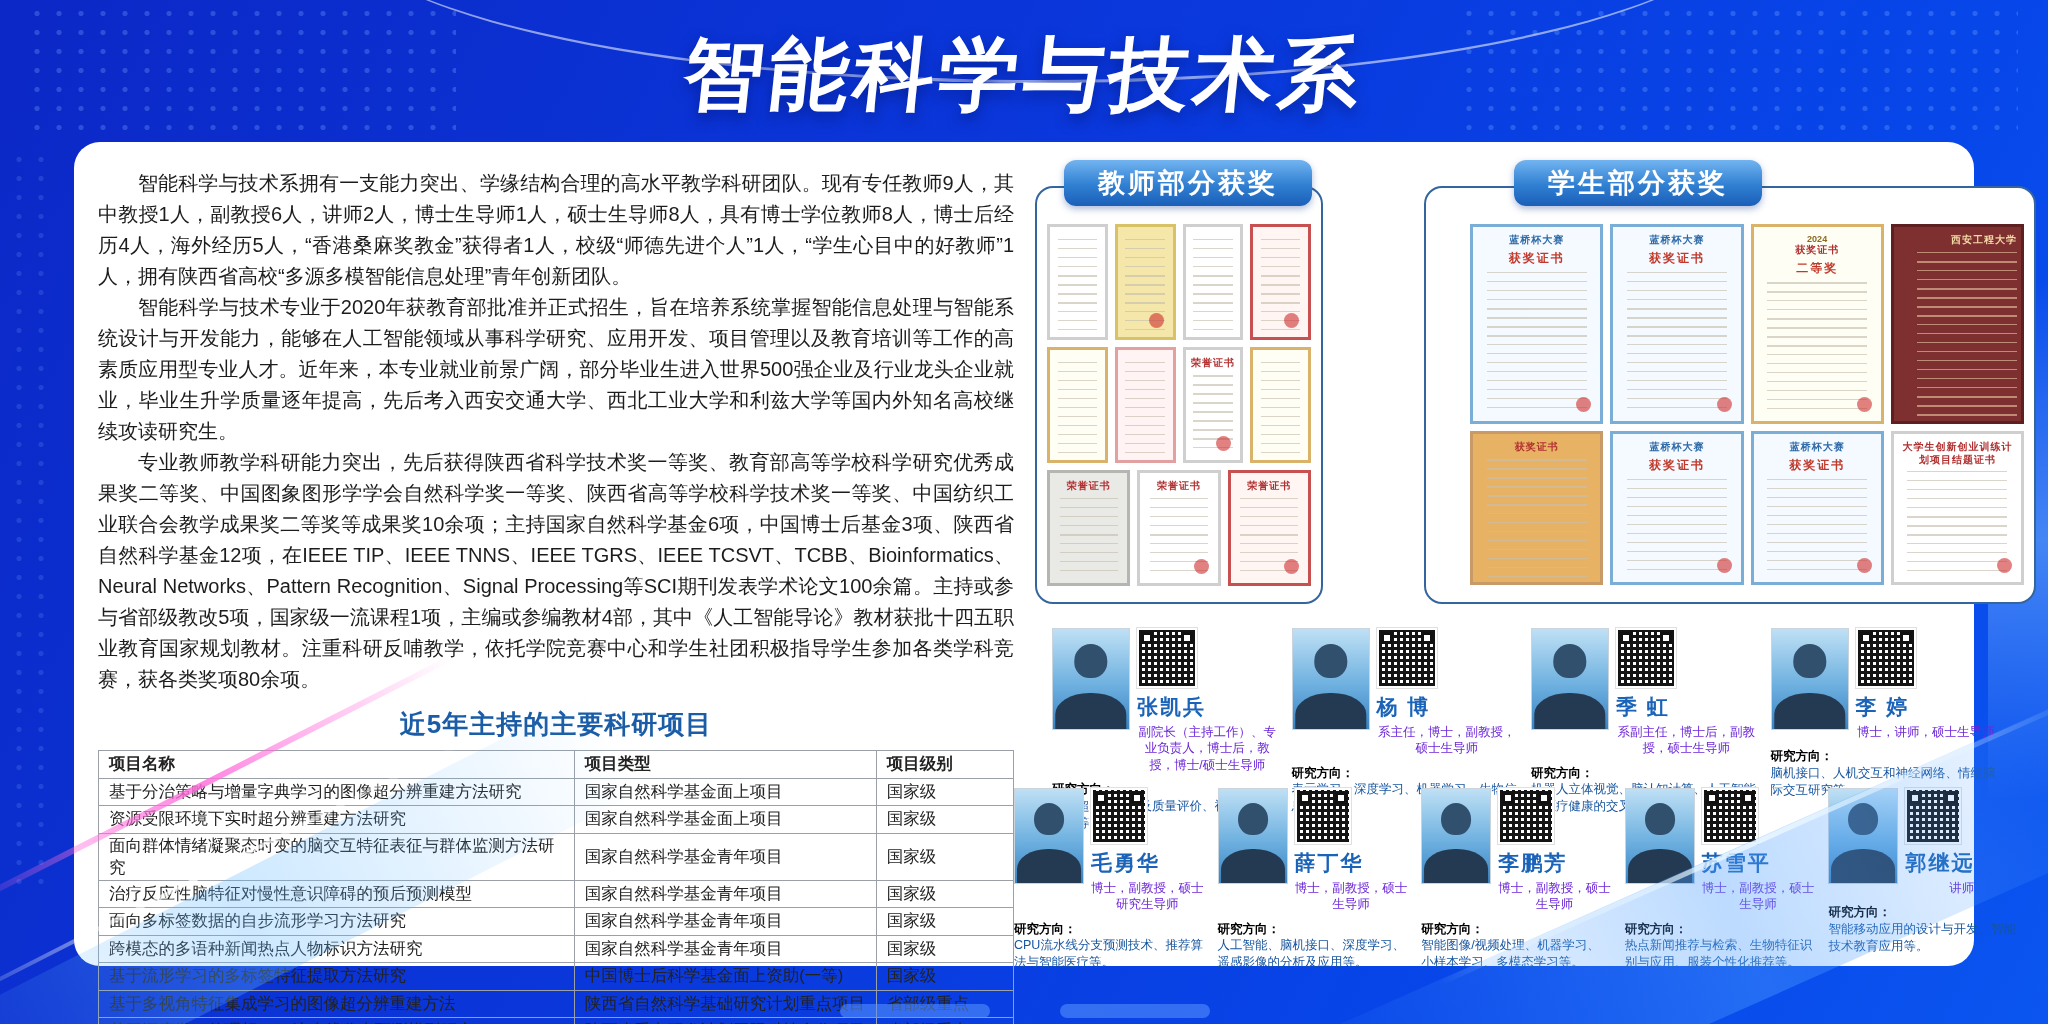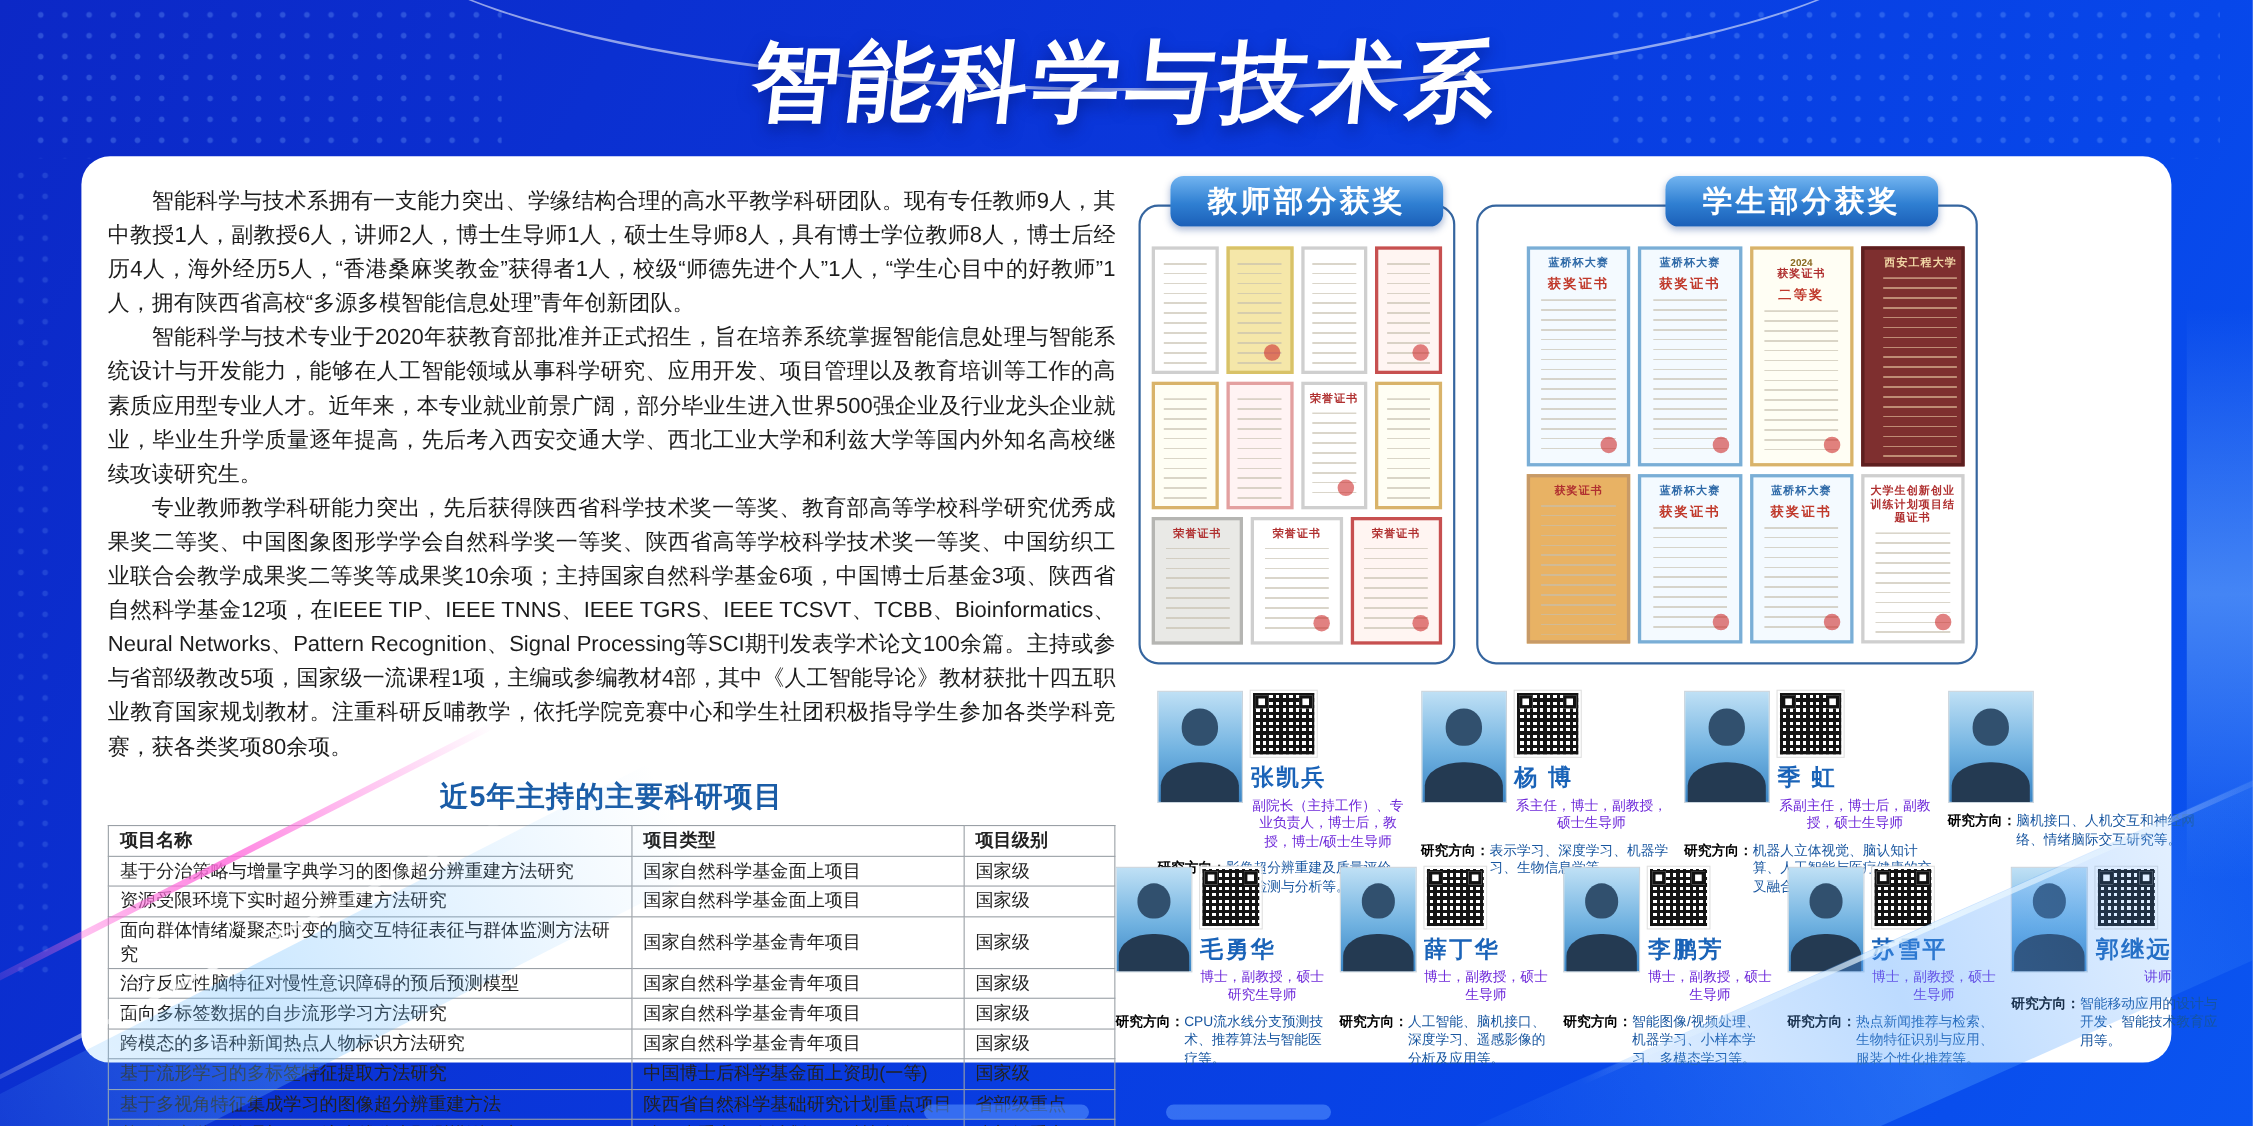--- a/index.html
+++ b/index.html
@@ -37,21 +37,21 @@
   table.projects th,table.projects td{border:1px solid #9aa0a6;font-size:16.5px;padding:1px 10px;height:24.5px;color:#222;text-align:left;}
   table.projects th{font-weight:bold;}
   
   .pill{position:absolute;top:18px;height:46px;line-height:46px;padding:0 34px;border-radius:12px;
     background:linear-gradient(180deg,#72b4f0 0%,#2f7fd2 55%,#1b5fb8 100%);
     color:#fff;font-size:27px;font-weight:bold;letter-spacing:3px;z-index:4;box-shadow:0 3px 7px rgba(20,60,140,.35);}
   .pill-teacher{left:990px;}
   .pill-student{left:1440px;}
   .award-panel{position:absolute;top:44px;height:418px;border:2px solid #35659f;border-radius:18px;background:#fff;z-index:3;box-sizing:border-box;padding:36px 10px 8px;}
   .teacher-panel{left:961px;width:288px;}
-  .student-panel{left:1268px;width:456px;padding-left:44px;}
+  .student-panel{left:1350px;width:612px;padding-left:44px;}
   .cert-row{display:flex;gap:7px;margin-bottom:7px;}
   .cert{position:relative;flex:1;background:#fffdf8;border:3px solid #d9b36a;box-sizing:border-box;
     display:flex;flex-direction:column;align-items:center;padding:7px 4px 5px;overflow:hidden;}
   .teacher-panel .cert{height:116px;}
   .student-panel .row1 .cert{height:200px;}
   .student-panel .row2 .cert{height:154px;}
   .ctitle{font-size:10px;font-weight:bold;color:#b03030;letter-spacing:1px;text-align:center;line-height:1.25;}
   .csub{font-size:12px;font-weight:bold;color:#c0392b;letter-spacing:2px;margin-top:3px;}
   .cyear{font-size:9px;color:#8a6a20;font-weight:bold;}
   .clines{width:84%;flex:1;margin-top:5px;background:repeating-linear-gradient(180deg,#c6bfae 0 1.5px,transparent 1.5px 9px);opacity:.65;}
@@ -85,21 +85,21 @@
   .qr{position:relative;width:56px;height:56px;border:2px solid #fff;outline:1px solid #e0e0e0;
     background:
       repeating-linear-gradient(0deg,#141414 0 3px,transparent 3px 6px),
       repeating-linear-gradient(90deg,#141414 0 3px,#ffffff 3px 6px);}
   .faculty-row2 .qr{width:52px;height:52px;}
   .qr::before,.qr::after{content:"";position:absolute;top:2px;width:6px;height:6px;background:#fff;border:3px solid #111;}
   .qr::before{left:2px;}
   .qr::after{right:2px;}
   .fname{font-size:21px;font-weight:bold;color:#1a63b8;margin:5px 0 3px;letter-spacing:2px;white-space:nowrap;}
   .ftitles{font-size:12.5px;color:#6d28d9;line-height:1.3;text-align:center;}
-  .fdir{display:flex;margin-top:8px;font-size:12.5px;line-height:1.35;}
+  .fdir{display:flex;margin-top:8px;font-size:12.5px;line-height:1.35;flex-direction:column;}
   .fdir-label{font-weight:bold;color:#000;white-space:nowrap;}
   .fdir-text{color:#17559f;}
   
   .tab-shape{position:absolute;bottom:6px;height:14px;border-radius:7px;background:rgba(90,150,255,.55);z-index:3;}
   .tab-1{left:840px;width:150px;}
   .tab-2{left:1060px;width:150px;}
 </style>
 </head>
 <body>
 
@@ -322,20 +322,25 @@
         </div>
       </div>
       <div class="fdir">
         <span class="fdir-label">研究方向：</span>
         <span class="fdir-text">机器人立体视觉、脑认知计算、人工智能与医疗健康的交叉融合等。</span>
       </div>
     </div>
     <div class="fcard">
       <div class="fcard-top">
         <div class="photo"></div>
+        <div class="fcol">
+          <div class="qr"></div>
+          <div class="fname">李 婷</div>
+          <div class="ftitles">博士，讲师，硕士生导师</div>
+        </div>
       </div>
       <div class="fdir">
         <span class="fdir-label">研究方向：</span>
         <span class="fdir-text">脑机接口、人机交互和神经网络、情绪脑际交互研究等。</span>
       </div>
     </div>
   </div>
 
   <div class="faculty-row faculty-row2">
     <div class="fcard">

